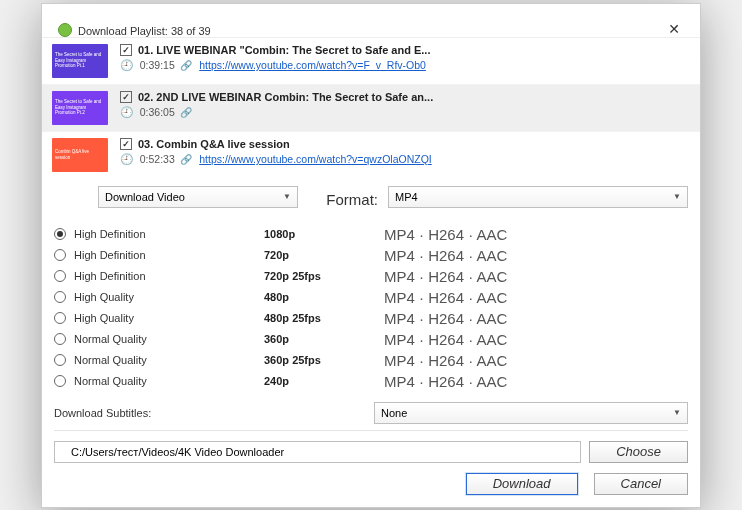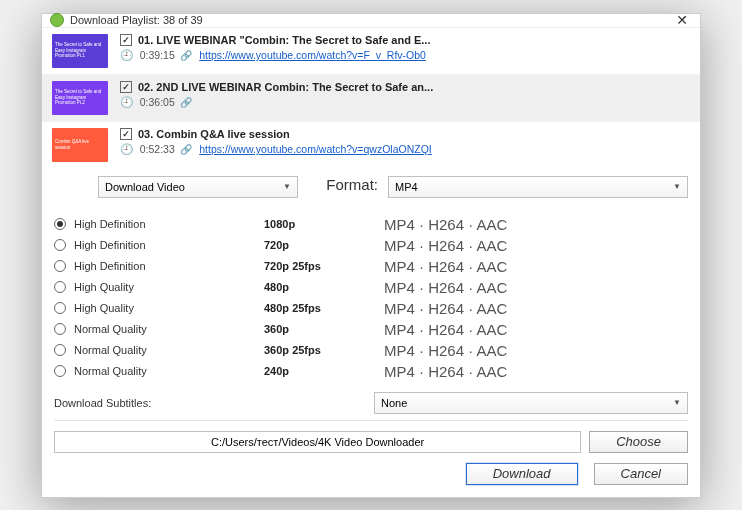--- a/index.html
+++ b/index.html
@@ -1,58 +1,58 @@
 <!DOCTYPE html>
 <html><head>
 <meta charset="utf-8">
 <style>
 * { box-sizing: border-box; margin: 0; padding: 0; font-family: "Segoe UI", Tahoma, sans-serif; }
 body { background: #f0f0f0; display: flex; align-items: center; justify-content: center; height: 510px; width: 742px; }
 .shadow-wrap { filter: drop-shadow(0 8px 24px rgba(0,0,0,.35)); }
 .window { width: 660px; background: #fff; border: 1px solid #ccc; }
-.titlebar { display: flex; align-items: center; height: 14px; padding: 0 8px; border-bottom: 1px solid #eee; font-size: 11px; color: #333; }
+.titlebar { display: flex; align-items: flex-end; height: 34px; padding: 0 16px; border-bottom: 1px solid #eee; font-size: 11px; color: #333; }
 .app-icon { width: 14px; height: 14px; border-radius: 50%; background: #7ac142; border: 1px solid #5a9a2f; margin-right: 6px; flex-shrink: 0; }
 .titlebar .spacer { flex: 1; }
 .close-x { font-size: 14px; color: #333; cursor: pointer; padding: 0 4px; }
 
 .playlist { max-height: 140px; overflow: hidden; }
 .row { display: flex; padding: 6px 10px; gap: 12px; border-bottom: 1px solid #f2f2f2; }
 .row.alt { background: #efefef; }
 .thumb { width: 56px; height: 34px; flex-shrink: 0; border-radius: 1px; display: flex; align-items: center; padding: 3px; }
 .thumb-inner { font-size: 4.5px; line-height: 1.2; color: #fff; }
 .row-main { flex: 1; min-width: 0; }
 .row-title-line { display: flex; align-items: center; gap: 6px; font-size: 11px; font-weight: 600; color: #222; }
 .chk { width: 12px; height: 12px; border: 1px solid #666; display: inline-flex; align-items: center; justify-content: center; font-size: 9px; color: #333; flex-shrink: 0; }
 .row-meta { display: flex; align-items: center; gap: 6px; font-size: 10.5px; color: #555; margin-top: 3px; }
 .clock { font-size: 11px; color: #666; }
 .linkicon { color: #777; font-size: 10px; }
 .ylink { color: #165ecc; text-decoration: underline; cursor: pointer; }
 
 .controls { padding: 8px 12px 12px; }
-.ctrl-row { display: flex; align-items: flex-start; gap: 10px; margin-bottom: 8px; padding-left: 44px; }
+.ctrl-row { display: flex; align-items: flex-end; gap: 10px; margin-bottom: 8px; padding-left: 44px; }
 .select { flex: 0 0 200px; height: 22px; border: 1px solid #bfbfbf; font-size: 11px; padding: 0 6px; background: linear-gradient(#fff,#f3f3f3); display: flex; align-items: center; justify-content: space-between; }
 .select .caret, .select-wide .caret { font-size: 8px; color: #555; }
 .lbl { font-size: 15px; color: #333; }
 .select-wide { flex: 1; height: 22px; border: 1px solid #bfbfbf; font-size: 11px; padding: 0 6px; background: linear-gradient(#fff,#f3f3f3); display: flex; align-items: center; justify-content: space-between; }
 
 .quality-list { margin: 16px 0 4px; }
 .q-row { display: flex; align-items: center; font-size: 11px; padding: 2px 0; }
 .q-radio { width: 12px; height: 12px; border: 1px solid #666; border-radius: 50%; margin-right: 8px; display: inline-flex; align-items: center; justify-content: center; }
 .q-radio.sel::after { content: ""; width: 6px; height: 6px; border-radius: 50%; background: #333; }
 .q-label { flex: 0 0 190px; color: #333; }
 .q-res { flex: 0 0 120px; font-weight: 700; color: #222; }
 .q-codec { color: #555; font-size: 15px; text-align: right; }
 
 .sub-row { display: flex; align-items: center; gap: 10px; margin: 10px 0 6px; }
 .sub-lbl { font-size: 11px; color: #333; flex: 0 0 310px; }
 
 .hr { height: 1px; background: #e4e4e4; margin: 6px 0 10px; }
 
 .path-row { display: flex; gap: 8px; margin-bottom: 10px; }
-.path-input { flex: 1; height: 22px; border: 1px solid #bfbfbf; font-size: 11px; padding: 0 16px; text-align: center; }
+.path-input { flex: 1; height: 22px; border: 1px solid #bfbfbf; font-size: 11px; padding: 0 16px; }
 .btn { min-width: 64px; height: 22px; border: 1px solid #a8a8a8; background: linear-gradient(#fff,#efefef); font-size: 13px; color: #333; cursor: pointer; padding: 0 26px; font-style: italic; }
 .btn.primary { border: 1px solid #2b6cd4; box-shadow: 0 0 0 1px rgba(43,108,212,.2); }
 
 .footer { display: flex; justify-content: flex-end; gap: 16px; }
 .title-text { white-space: nowrap; overflow: hidden; text-overflow: ellipsis; max-width: 420px; }
 </style>
 </head>
 <body>
 
 <div class="shadow-wrap">

